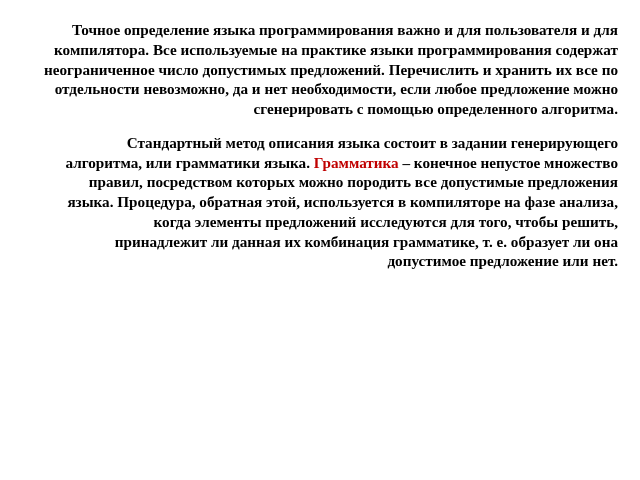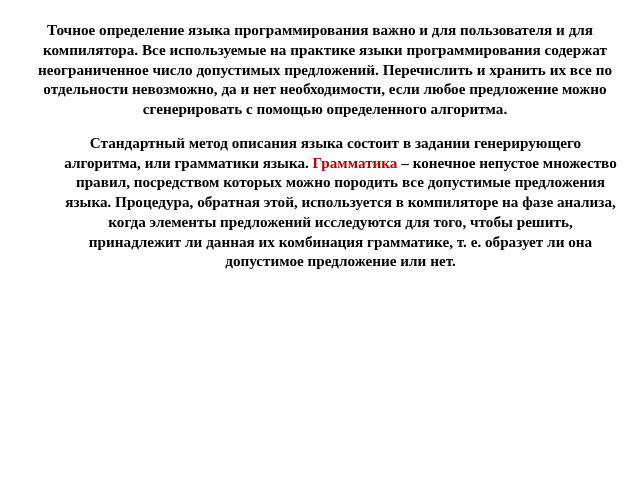--- a/index.html
+++ b/index.html
@@ -20,21 +20,21 @@
     padding: 20px 22px 10px 14px;
     display: flex;
     flex-direction: column;
     justify-content: flex-start;
   }
   .para {
     color: #000000;
     font-weight: bold;
     font-size: 15.2px;
     line-height: 1.30;
-    text-align: center;
+    text-align: right;
     margin: 0 0 4px 0;
     padding-left: 18px;
     text-indent: -10px;
   }
   .para.second {
     margin-top: 10px;
     margin-left: 31px;
   }
   .accent {
     color: #c00000;

